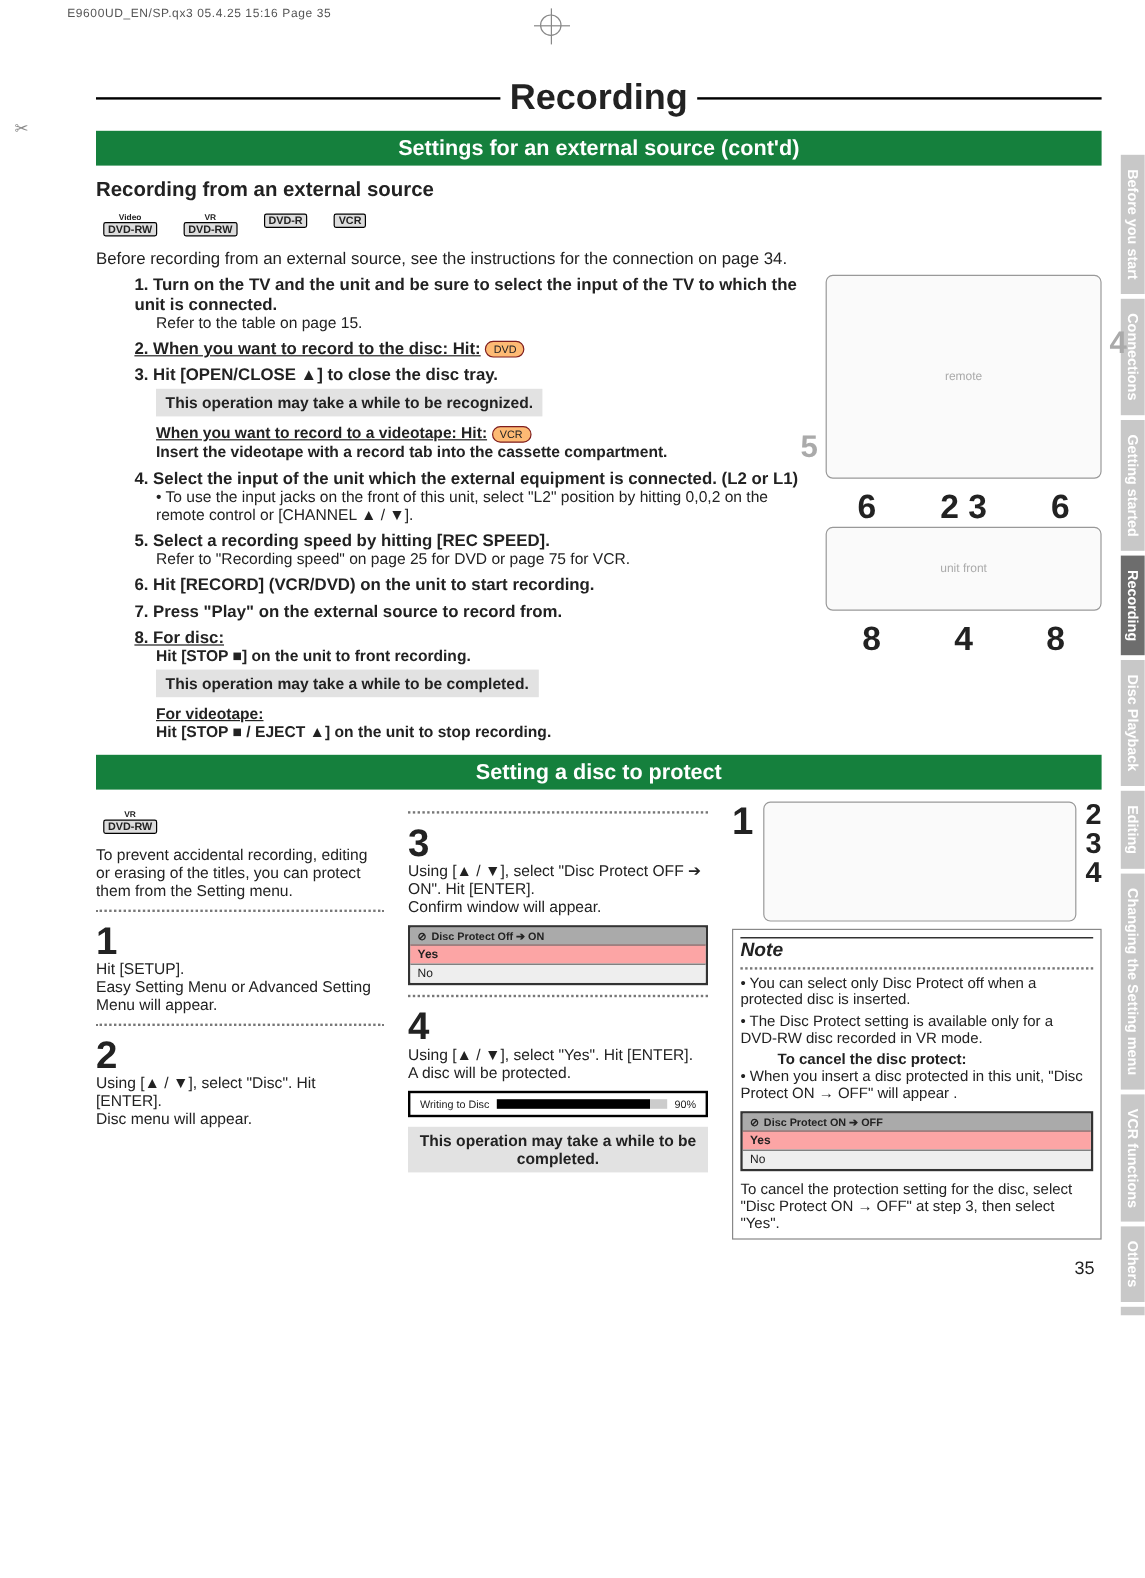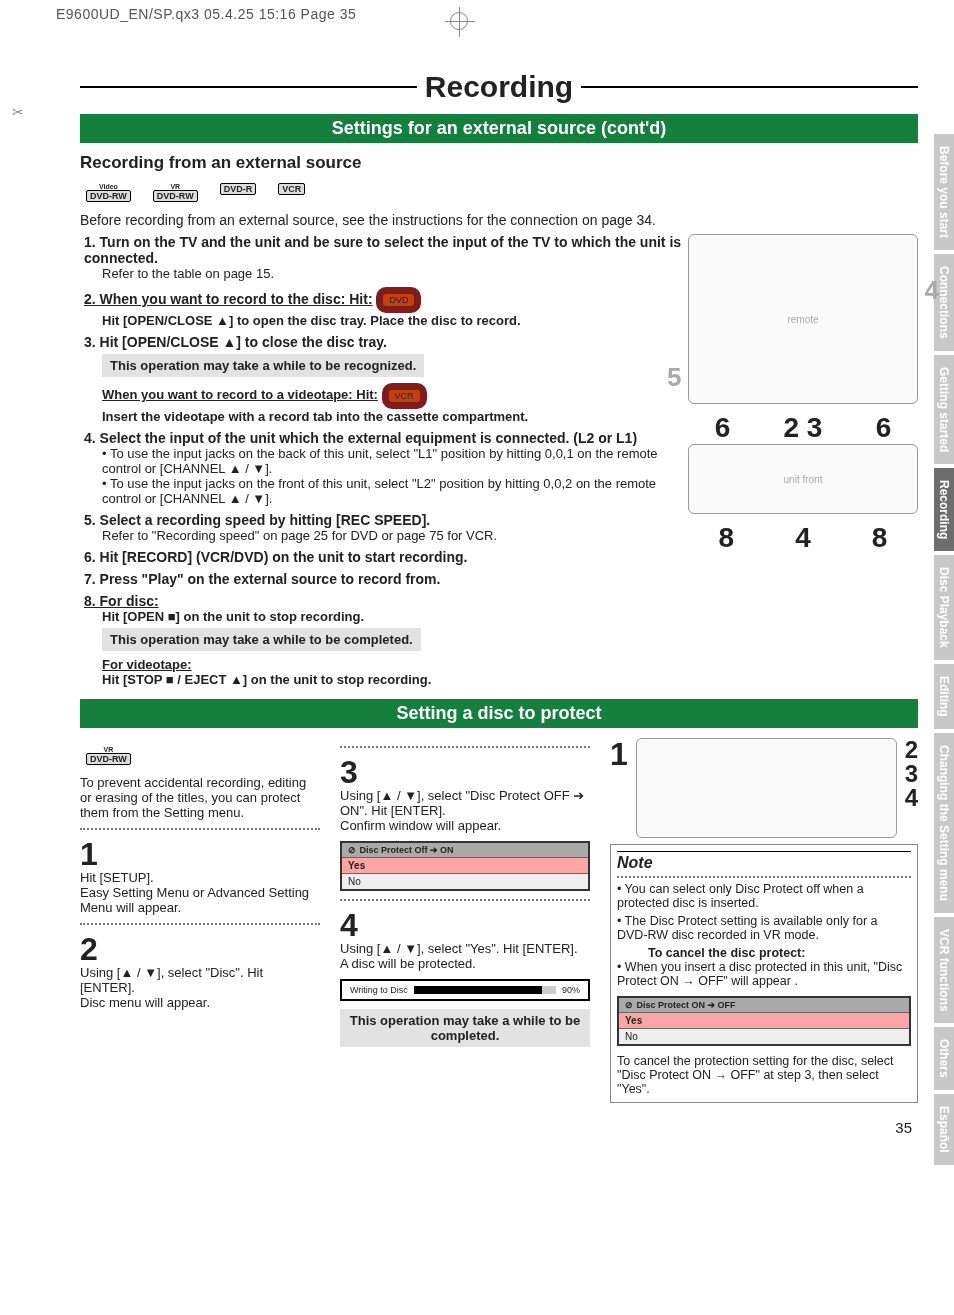--- a/index.html
+++ b/index.html
@@ -1,38 +1,38 @@
 <!DOCTYPE html>
 <html><head>
 <meta charset="utf-8">
 <style>
   * { box-sizing: border-box; margin: 0; padding: 0; }
   body { font-family: "Arial", "Helvetica", sans-serif; font-size: 13px; color: #222; background: #fff; width: 954px; margin: 0 auto; position: relative; }
-  .hdrline { font-size: 14px; color: #555; padding: 6px 0 2px 56px; letter-spacing: .5px; }
+  .hdrline { font-size: 10px; color: #555; padding: 6px 0 2px 56px; letter-spacing: .5px; }
   .regmark { position: absolute; left: 450px; top: 12px; width: 18px; height: 18px; border: 1px solid #888; border-radius: 50%; }
   .regmark::after { content:""; position:absolute; left:8px; top:-6px; width:1px; height:30px; background:#888; }
   .regmark::before { content:""; position:absolute; top:8px; left:-6px; height:1px; width:30px; background:#888; }
   .page { padding: 46px 36px 30px 80px; position: relative; }
   .title-row { display:flex; align-items:center; gap:8px; margin-bottom:10px; }
   .title-row .line { flex:1; height:2px; background:#000; }
   .title-row h1 { font-size: 30px; font-weight: bold; }
   .subhdr { background:#15803d; color:#fff; font-weight:bold; font-size:18px; text-align:center; padding:4px 0; margin:6px 0 10px; }
   .sec-title { font-weight:bold; font-size:17px; margin:6px 0 8px; }
   .badges { display:flex; gap:10px; margin:6px 0 8px; }
   .badge { display:inline-flex; flex-direction:column; align-items:center; font-size:7px; padding:2px 6px; }
   .badge .lbl { font-weight:bold; }
   .badge .box { border:1px solid #000; padding:0 3px; font-weight:bold; font-size:9px; background:#ddd; border-radius:2px; }
   .intro { font-size:14px; margin-bottom:6px; }
   .steps { padding-left:4px; font-size:14px; }
   .steps li { margin-bottom:6px; list-style:none; }
   .steps .b { font-weight:bold; }
   .u { text-decoration: underline; }
   .sub { padding-left:18px; display:block; font-size:13px; }
   .notebox { background:#e2e2e2; font-weight:bold; padding:4px 8px; margin:4px 0 6px 18px; display:inline-block; font-size:13px; }
-  .two-col-top { display:flex; gap:4px; }
+  .two-col-top { display:flex; gap:4px;margin-left:28px; }
   .left-top { flex:1; }
   .right-top { width:230px; font-size:10px; }
   .remote-ph, .unit-ph { border:1px solid #999; border-radius:6px; min-height:170px; background:#fafafa; display:flex; align-items:center; justify-content:center; color:#aaa; font-size:10px; margin-bottom:10px; position:relative; }
   .bignum { position:absolute; font-size:26px; font-weight:bold; }
   .unit-nums { display:flex; justify-content:space-around; font-size:28px; font-weight:bold; margin-top:-2px; }
   .three-col { display:flex; gap:20px; margin-top:8px; }
   .colA { width:240px; }
   .colB { width:250px; }
   .colC { flex:1; }
   .small-remote { border:1px solid #999; border-radius:6px; height:100px; background:#fafafa; position:relative; margin-bottom:6px; }
@@ -47,21 +47,21 @@
   .progress .bar { flex:1; height:8px; background:linear-gradient(90deg,#000 90%,#ccc 90%); }
   .note-title { font-weight:bold; font-style:italic; font-size:16px; border-top:1px solid #000; padding-top:2px; }
   .note-col { font-size:12.5px; border:1px solid #888; padding:6px; }
   .note-col ul { list-style:none; padding-left:0; }
   .note-col li { margin-bottom:4px; }
   .note-col .em { font-weight:bold;margin-left:31px; }
   .side-tabs { position:absolute; right:0; top:110px; display:flex; flex-direction:column; gap:4px; }
   .side-tabs .tab { writing-mode:vertical-rl; background:#c8c8c8; color:#fff; font-weight:bold; font-size:12px; padding:12px 3px; text-align:center; }
   .side-tabs .tab.active { background:#6d6d6d; }
   .pagenum { text-align:right; font-size:15px; margin-top:16px; padding-right:6px; }
-  .iconbtn { display:inline-block; border:7px solid #7f1d1d; border-radius:10px; padding:1px 6px; font-size:9px; vertical-align:middle; background:#c2410c; }
+  .iconbtn { display:inline-block; border:1px solid #7f1d1d; border-radius:10px; padding:1px 6px; font-size:9px; vertical-align:middle; background:#fdba74; }
   .cutmark { position:absolute; left:12px; top:80px; font-size:14px; color:#888; }
 </style>
 </head>
 <body>
 
 <div class="hdrline">E9600UD_EN/SP.qx3   05.4.25 15:16   Page 35</div>
 <div class="regmark"></div>
 
 <div class="page">
   <span class="cutmark">✂</span>
@@ -106,34 +106,33 @@
   </div>
 
   <p class="intro">Before recording from an external source, see the instructions for the connection on page 34.</p>
 
   <div class="two-col-top">
     <div class="left-top">
       <ol class="steps">
         <li><span class="b">1. Turn on the TV and the unit and be sure to select the input of the TV to which the unit is connected.</span>
             <span class="sub">Refer to the table on page 15.</span></li>
         <li><span class="b"><span class="u">2.  When you want to record to the disc:  Hit:</span></span> <span class="iconbtn">DVD</span>
-            <span class="sub b">Hit [OPEN/CLOSE ▲] to open the disc tray. Place the disc to record.</span></li>
+            </li>
         <li><span class="b">3. Hit [OPEN/CLOSE ▲] to close the disc tray.</span>
             <div class="notebox">This operation may take a while to be recognized.</div>
             <span class="sub"><span class="b u">When you want to record to a videotape:  Hit:</span> <span class="iconbtn">VCR</span></span>
             <span class="sub b">Insert the videotape with a record tab into the cassette compartment.</span></li>
         <li><span class="b">4. Select the input of the unit which the external equipment is connected. (L2 or L1)</span>
-            <span class="sub">• To use the input jacks on the back of this unit, select "L1" position by hitting 0,0,1 on the remote control or [CHANNEL ▲ / ▼].</span>
             <span class="sub">• To use the input jacks on the front of this unit, select "L2" position by hitting 0,0,2 on the remote control or [CHANNEL ▲ / ▼].</span></li>
         <li><span class="b">5. Select a recording speed by hitting [REC SPEED].</span>
             <span class="sub">Refer to "Recording speed" on page 25 for DVD or page 75 for VCR.</span></li>
         <li><span class="b">6. Hit [RECORD] (VCR/DVD) on the unit to start recording.</span></li>
         <li><span class="b">7. Press "Play" on the external source to record from.</span></li>
         <li><span class="b"><span class="u">8.  For disc:</span></span>
-            <span class="sub b">Hit [OPEN ■] on the unit to stop recording.</span>
+            <span class="sub b">Hit [STOP ■] on the unit to front recording.</span>
             <div class="notebox">This operation may take a while to be completed.</div>
             <span class="sub b u">For videotape:</span>
             <span class="sub b">Hit [STOP ■ / EJECT ▲] on the unit to stop recording.</span></li>
       </ol>
     </div>
 
     <div class="right-top">
       <div class="remote-ph">
         remote
         <span class="bignum" style="right:-22px; top:40px;">4</span>

